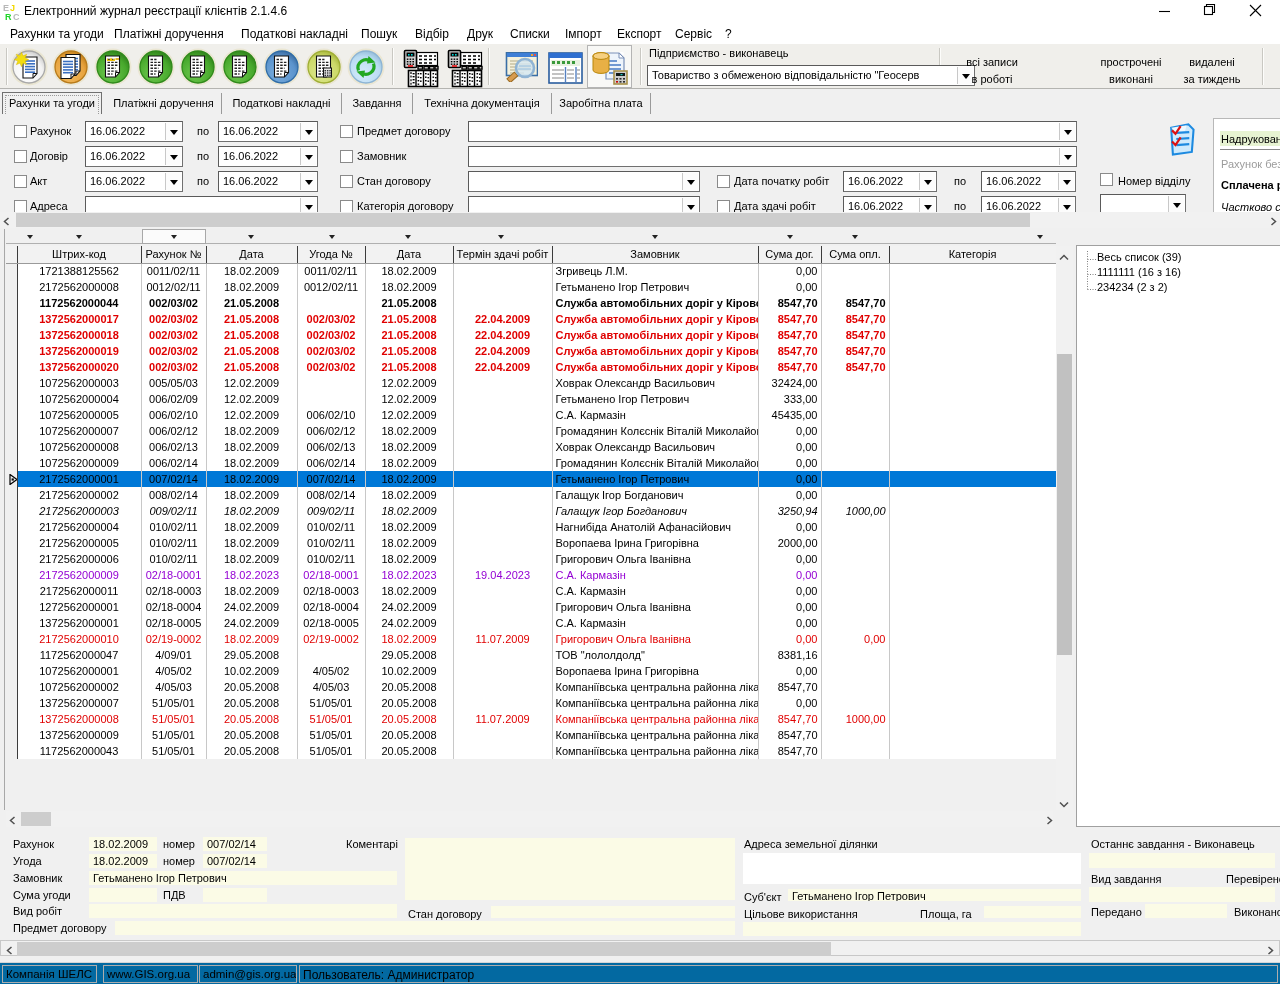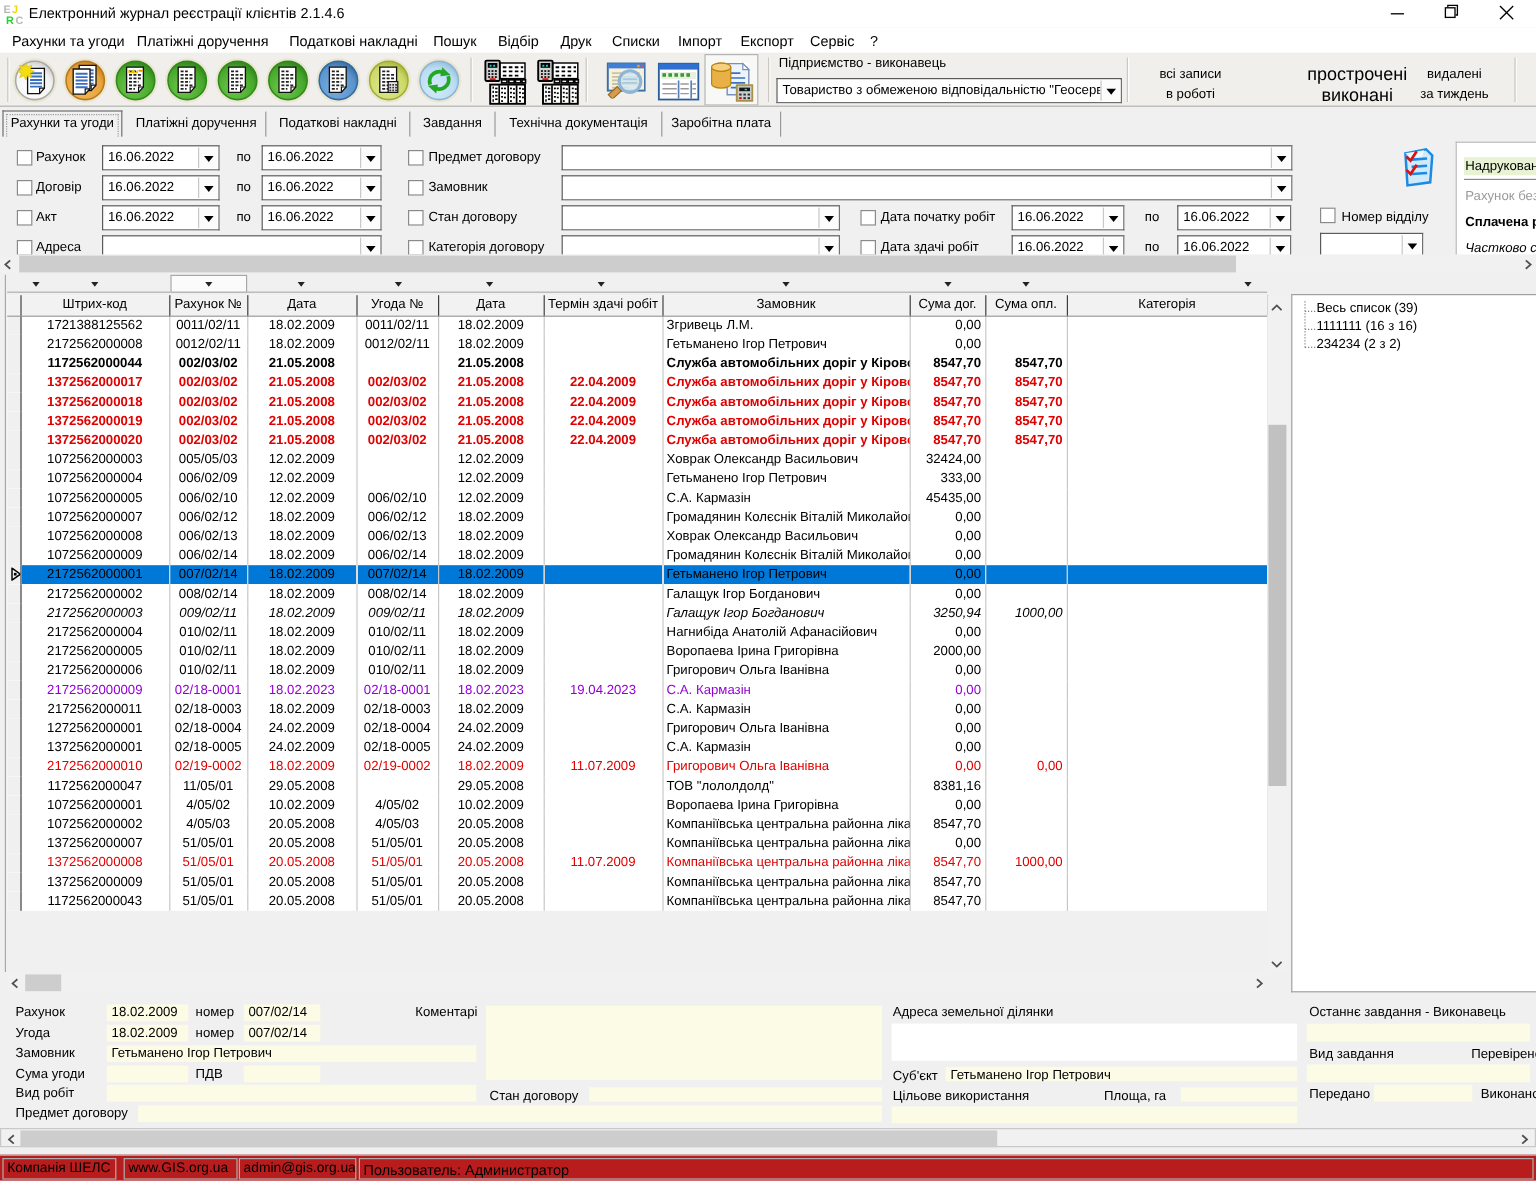--- a/index.html
+++ b/index.html
@@ -55,21 +55,21 @@
 tr.sel td.mk { background:#f0f0f0; border-right-color:#3c3c3c; }
 
 
 #tree { position:absolute; left:1076px; top:245px; width:204px; height:582px; background:#fff; border:1px solid #a0a0a0; border-right:none; font-size:11px; }
 
 
 #form { position:absolute; left:0; top:828px; width:1280px; height:110px; background:#f0f0f0; }
 .fld { position:absolute; background:#fbfbe6; font-size:11px; line-height:14px; padding-left:4px; white-space:nowrap; overflow:hidden; }
 
 
-#status { position:absolute; left:0; top:962px; width:1280px; height:22px; background:#b91c1c; border-top:1px solid #d5d5d5; font-size:12px; }
+#status { position:absolute; left:0; top:962px; width:1280px; height:22px; background:#0369a1; border-top:1px solid #d5d5d5; font-size:12px; }
 .sp { position:absolute; top:2px; height:18px; border:1px solid #adadad; padding:2px 3px 0 3px; white-space:nowrap; overflow:hidden; font-size:11.5px; }
 </style></head>
 <body>
 <div id="app">
 
 <div id="titlebar">
   <svg class="abs" style="left:2px;top:2px" width="20" height="20">
     <text x="1" y="9" font-size="9" font-weight="bold" fill="#b8b8b8" font-family="Liberation Sans">E</text>
     <text x="8" y="9" font-size="9" font-weight="bold" fill="#f2d800" font-family="Liberation Sans">J</text>
     <text x="3" y="18" font-size="9" font-weight="bold" fill="#21d52a" font-family="Liberation Sans">R</text>
@@ -454,23 +454,23 @@
 <g fill="#2a2a2a">
 <rect x="24" y="29" width="2" height="1.6"></rect>
           <rect x="27.5" y="29" width="2" height="1.6"></rect>
           <rect x="31" y="29" width="2" height="1.6"></rect>
 <rect x="24" y="32" width="2" height="1.6" fill="#c00"></rect>
           <rect x="27.5" y="32" width="2" height="1.6"></rect>
           <rect x="31" y="32" width="2" height="1.6"></rect>
 </g>
       </svg>
 <div class="lbl" style="left:649px;top:3px">Підприємство - виконавець</div>
-<div class="combo" style="left:647px;top:21px;width:288px;height:21px">Товариство з обмеженою відповідальністю "Геосерв<div class="dd"></div></div>
+<div class="combo" style="left:647px;top:21px;width:328px;height:21px">Товариство з обмеженою відповідальністю "Геосерв<div class="dd"></div></div>
 <div class="abs" style="left:937px;top:10px;width:110px;text-align:center;font-size:11px;line-height:17px">всі записи<br>в роботі</div>
-<div class="abs" style="left:1076px;top:10px;width:110px;text-align:center;font-size:15px;line-height:17px">прострочені<br>виконані</div>
+<div class="abs" style="left:1076px;top:10px;width:110px;text-align:center;font-size:11px;line-height:17px">прострочені<br>виконані</div>
 <div class="abs" style="left:1157px;top:10px;width:110px;text-align:center;font-size:11px;line-height:17px">видалені<br>за тиждень</div>
 </div>
 
 <div id="tabstrip">
   <div class="tab" style="left:106px;width:116px">Платіжні доручення</div>
   <div class="tab" style="left:222px;width:120px">Податкові накладні</div>
   <div class="tab" style="left:342px;width:71px">Завдання</div>
   <div class="tab" style="left:413px;width:139px">Технічна документація</div>
   <div class="tab" style="left:552px;width:99px">Заробітна плата</div>
   <div id="tab-active">Рахунки та угоди</div>
@@ -916,21 +916,21 @@
           <td>18.02.2009</td>
           <td>11.07.2009</td>
           <td class="l">Григорович Ольга Іванівна</td>
           <td class="r">0,00</td>
           <td class="r">0,00</td>
           <td></td>
         </tr>
 <tr class="n">
           <td class="mk"></td>
           <td>1172562000047</td>
-          <td>11/05/01</td>
+          <td>4/09/01</td>
           <td>29.05.2008</td>
           <td></td>
           <td>29.05.2008</td>
           <td></td>
           <td class="l">ТОВ "лололдолд"</td>
           <td class="r">8381,16</td>
           <td class="r"></td>
           <td></td>
         </tr>
 <tr class="n">

